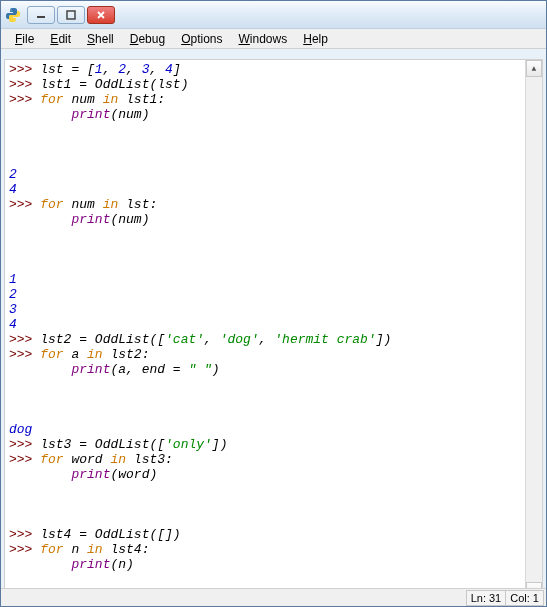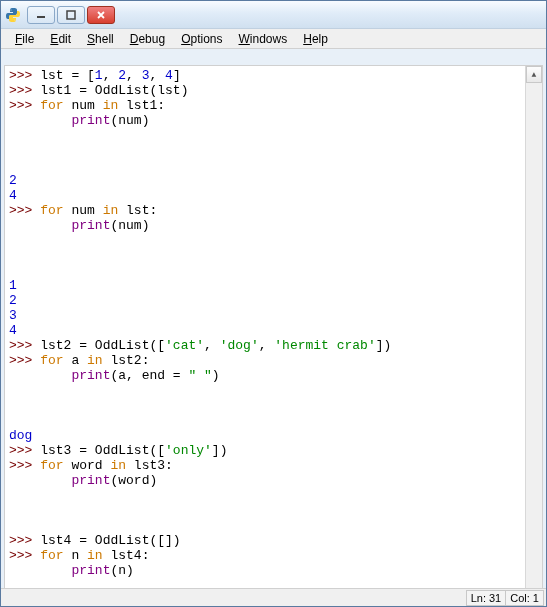--- a/index.html
+++ b/index.html
@@ -62,22 +62,23 @@
   .menu-item {
     padding: 1px 8px;
     cursor: default;
   }
   .menu-item .ul { text-decoration: underline; }
   .content-area {
     position: relative;
     height: calc(607px - 28px - 20px - 18px);
     background: #fff;
     border: 1px solid #d0d0d0;
-    margin: 16px 3px 0 3px;
-    display: flex;
+    margin: 10px 3px 0 3px;
+    display: flex;
+    font-style: italic;
   }
   .editor {
     flex: 1;
     padding: 2px 4px;
     white-space: pre;
     line-height: 15px;
     overflow: hidden;
     color: #000;
   }
   .scrollbar {

